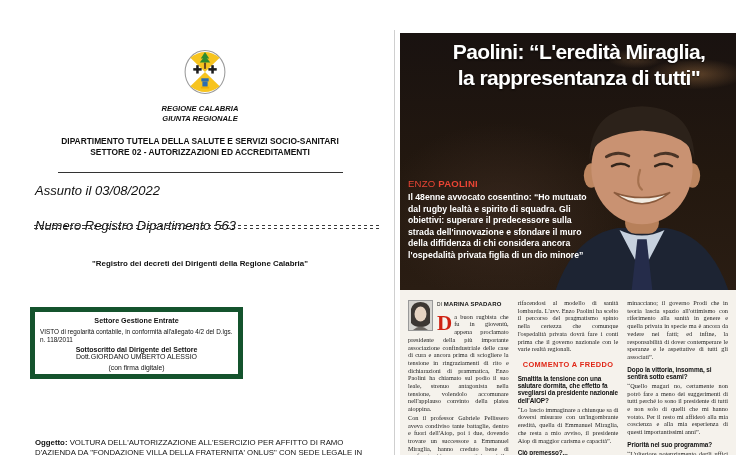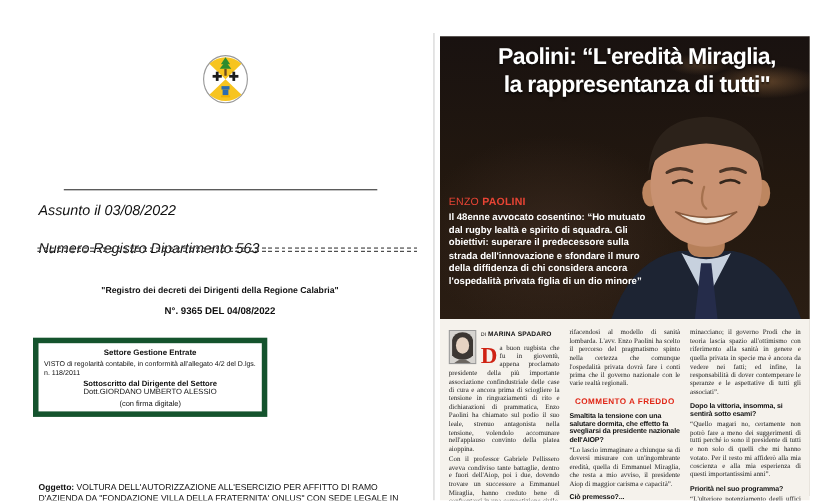--- a/index.html
+++ b/index.html
@@ -82,33 +82,38 @@
     <polygon points="20,5.5 25,12 15,12" fill="#2e8b2e"></polygon>
     <rect x="8.8" y="17.3" width="8" height="2.4" fill="#1c1c1c"></rect>
     <rect x="11.6" y="14.5" width="2.4" height="8" fill="#1c1c1c"></rect>
     <rect x="23.2" y="17.3" width="8" height="2.4" fill="#1c1c1c"></rect>
     <rect x="26" y="14.5" width="2.4" height="8" fill="#1c1c1c"></rect>
     <rect x="16.5" y="27" width="7" height="3" fill="#2b6cb0"></rect>
     <rect x="17.5" y="30" width="5" height="5" fill="#2b6cb0"></rect>
     <rect x="16" y="35" width="8" height="1.8" fill="#f0b000"></rect>
   </svg>
 
+  <div class="org">
+    <div>REGIONE CALABRIA</div>
+    <div>GIUNTA REGIONALE</div>
+  </div>
 
   <div class="dept">
+    <div>DIPARTIMENTO TUTELA DELLA SALUTE E SERVIZI SOCIO-SANITARI</div>
+    <div>SETTORE 02 - AUTORIZZAZIONI ED ACCREDITAMENTI</div>
   </div>
 
   <div class="rule1"></div>
 
   <div class="meta m1">Assunto il 03/08/2022</div>
   <div class="meta m2">Numero Registro Dipartimento 563</div>
 
   <div class="eqdiv"></div>
 
   <div class="dreg">"Registro dei decreti dei Dirigenti della Regione Calabria"</div>
-  <div class="dnum">N°. 9365 DEL 04/08/2022</div>
 
   <div class="sigbox">
     <div class="bt">Settore Gestione Entrate</div>
     <div class="bv">VISTO di regolarità contabile, in conformità all'allegato 4/2 del D.lgs. n. 118/2011</div>
     <div class="bs">Sottoscritto dal Dirigente del Settore</div>
     <div class="bn">Dott.GIORDANO UMBERTO ALESSIO</div>
     <div class="bf">(con firma digitale)</div>
   </div>
 
   <p class="subject"><span class="lbl">Oggetto:</span><span> VOLTURA DELL'AUTORIZZAZIONE ALL'ESERCIZIO PER AFFITTO DI RAMO D'AZIENDA DA "FONDAZIONE VILLA DELLA FRATERNITA' ONLUS" CON SEDE LEGALE IN SANT'ANDREA APOSTOLO DELLO IONIO (CZ), IN FAVORE DI "GIOMI CARE SRL" CON SEDE LEGALE NEL COMUNE DI ROMA (RM).</span></p>

